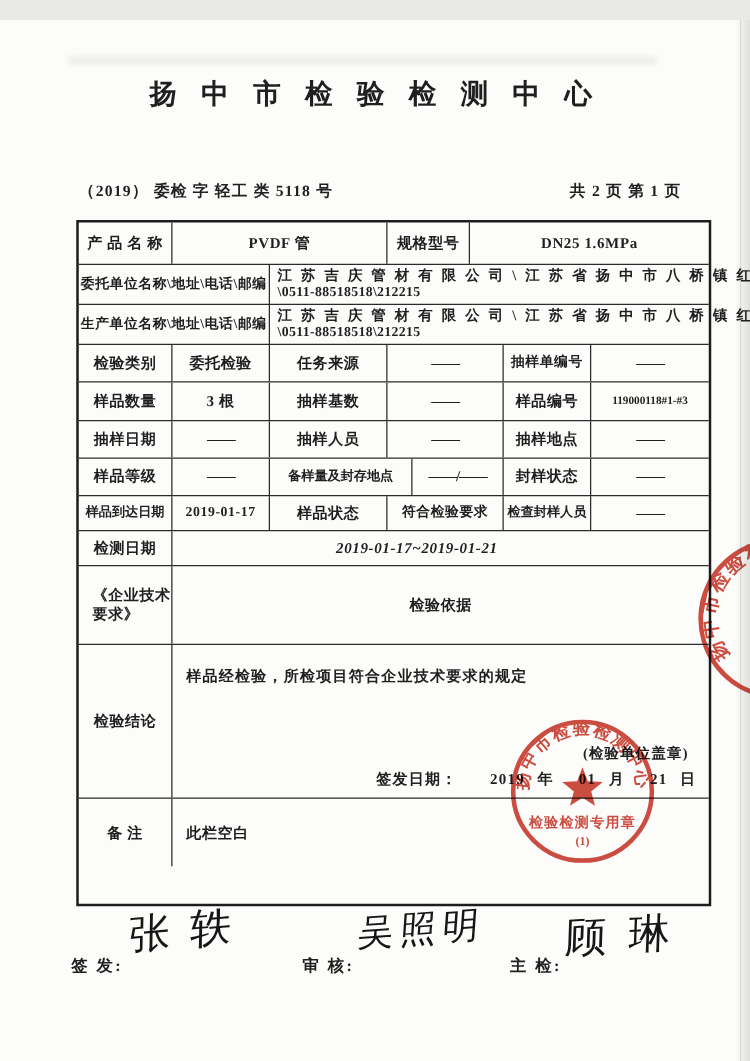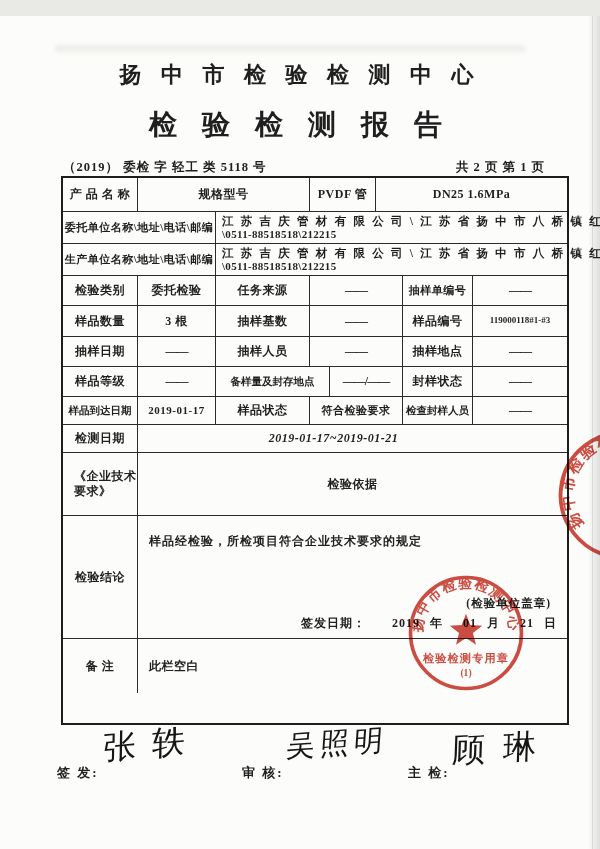--- a/index.html
+++ b/index.html
@@ -12,21 +12,21 @@
   
   .smudge-top{position:absolute;left:55px;top:29px;width:470px;height:7px;background:#e7e7e3;filter:blur(2px);opacity:.7;}
   .edge-right{position:absolute;right:0;top:0;width:12px;height:100%;background:linear-gradient(to right,rgba(0,0,0,0),rgba(90,90,85,.18));}
   .edge-line{position:absolute;right:7px;top:0;width:1px;height:100%;background:#c9c9c3;opacity:.6;}
 
   
   .org-title{position:absolute;left:0;top:44px;width:100%;text-align:center;
     font-size:22px;font-weight:bold;letter-spacing:7px;}
   .report-title{position:absolute;left:0;top:90px;width:100%;text-align:center;
     font-size:28px;font-weight:bold;letter-spacing:9px;}
-  .doc-line{position:absolute;left:63px;top:143px;width:482px;display:flex;justify-content:space-between;
+  .doc-line{position:absolute;left:63px;top:129px;width:482px;display:flex;justify-content:space-between;
     font-size:12.5px;font-weight:bold;letter-spacing:1px;}
 
   
   .info-table{position:absolute;left:61px;top:160px;width:508px;height:549px;
     border:2px solid #1d1d1d;box-sizing:border-box;background:rgba(255,255,255,.0);}
   .trow{display:grid;border-bottom:1px solid #2b2b2b;box-sizing:border-box;}
   .trow:last-child{border-bottom:none;}
   .cols-a{grid-template-columns:75px 172px 66px 191px;}
   .cols-b{grid-template-columns:153px 351px;}
   .cols-c{grid-template-columns:75px 78px 94px 93px 70px 94px;}
@@ -65,32 +65,31 @@
 </head>
 <body>
 
 <div class="page">
 
   <div class="smudge-top"></div>
   <div class="edge-right"></div>
   <div class="edge-line"></div>
 
   <div class="org-title">扬 中 市 检 验 检 测 中 心</div>
-  <div class="report-title">检 验 检 测 报 告</div>
   <div class="doc-line">
     <span>（2019） 委检 字 轻工 类 5118 号</span>
     <span>共 2 页  第 1 页</span>
   </div>
 
   <div class="info-table">
 
     <div class="trow cols-a" style="height:34px">
       <div class="cell">产 品 名 称</div>
+      <div class="cell">PVDF 管</div>
       <div class="cell">规格型号</div>
-      <div class="cell">PVDF 管</div>
       <div class="cell">DN25    1.6MPa</div>
     </div>
 
 
     <div class="trow cols-b" style="height:32px">
       <div class="cell sm">委托单位名称\地址\电话\邮编</div>
       <div class="cell addr-val">
         <span class="addr-l1">江 苏 吉 庆 管 材 有 限 公 司 \ 江 苏 省 扬 中 市 八 桥 镇 红 光 村</span>
         <span class="addr-l2">\0511-88518518\212215</span>
       </div>

